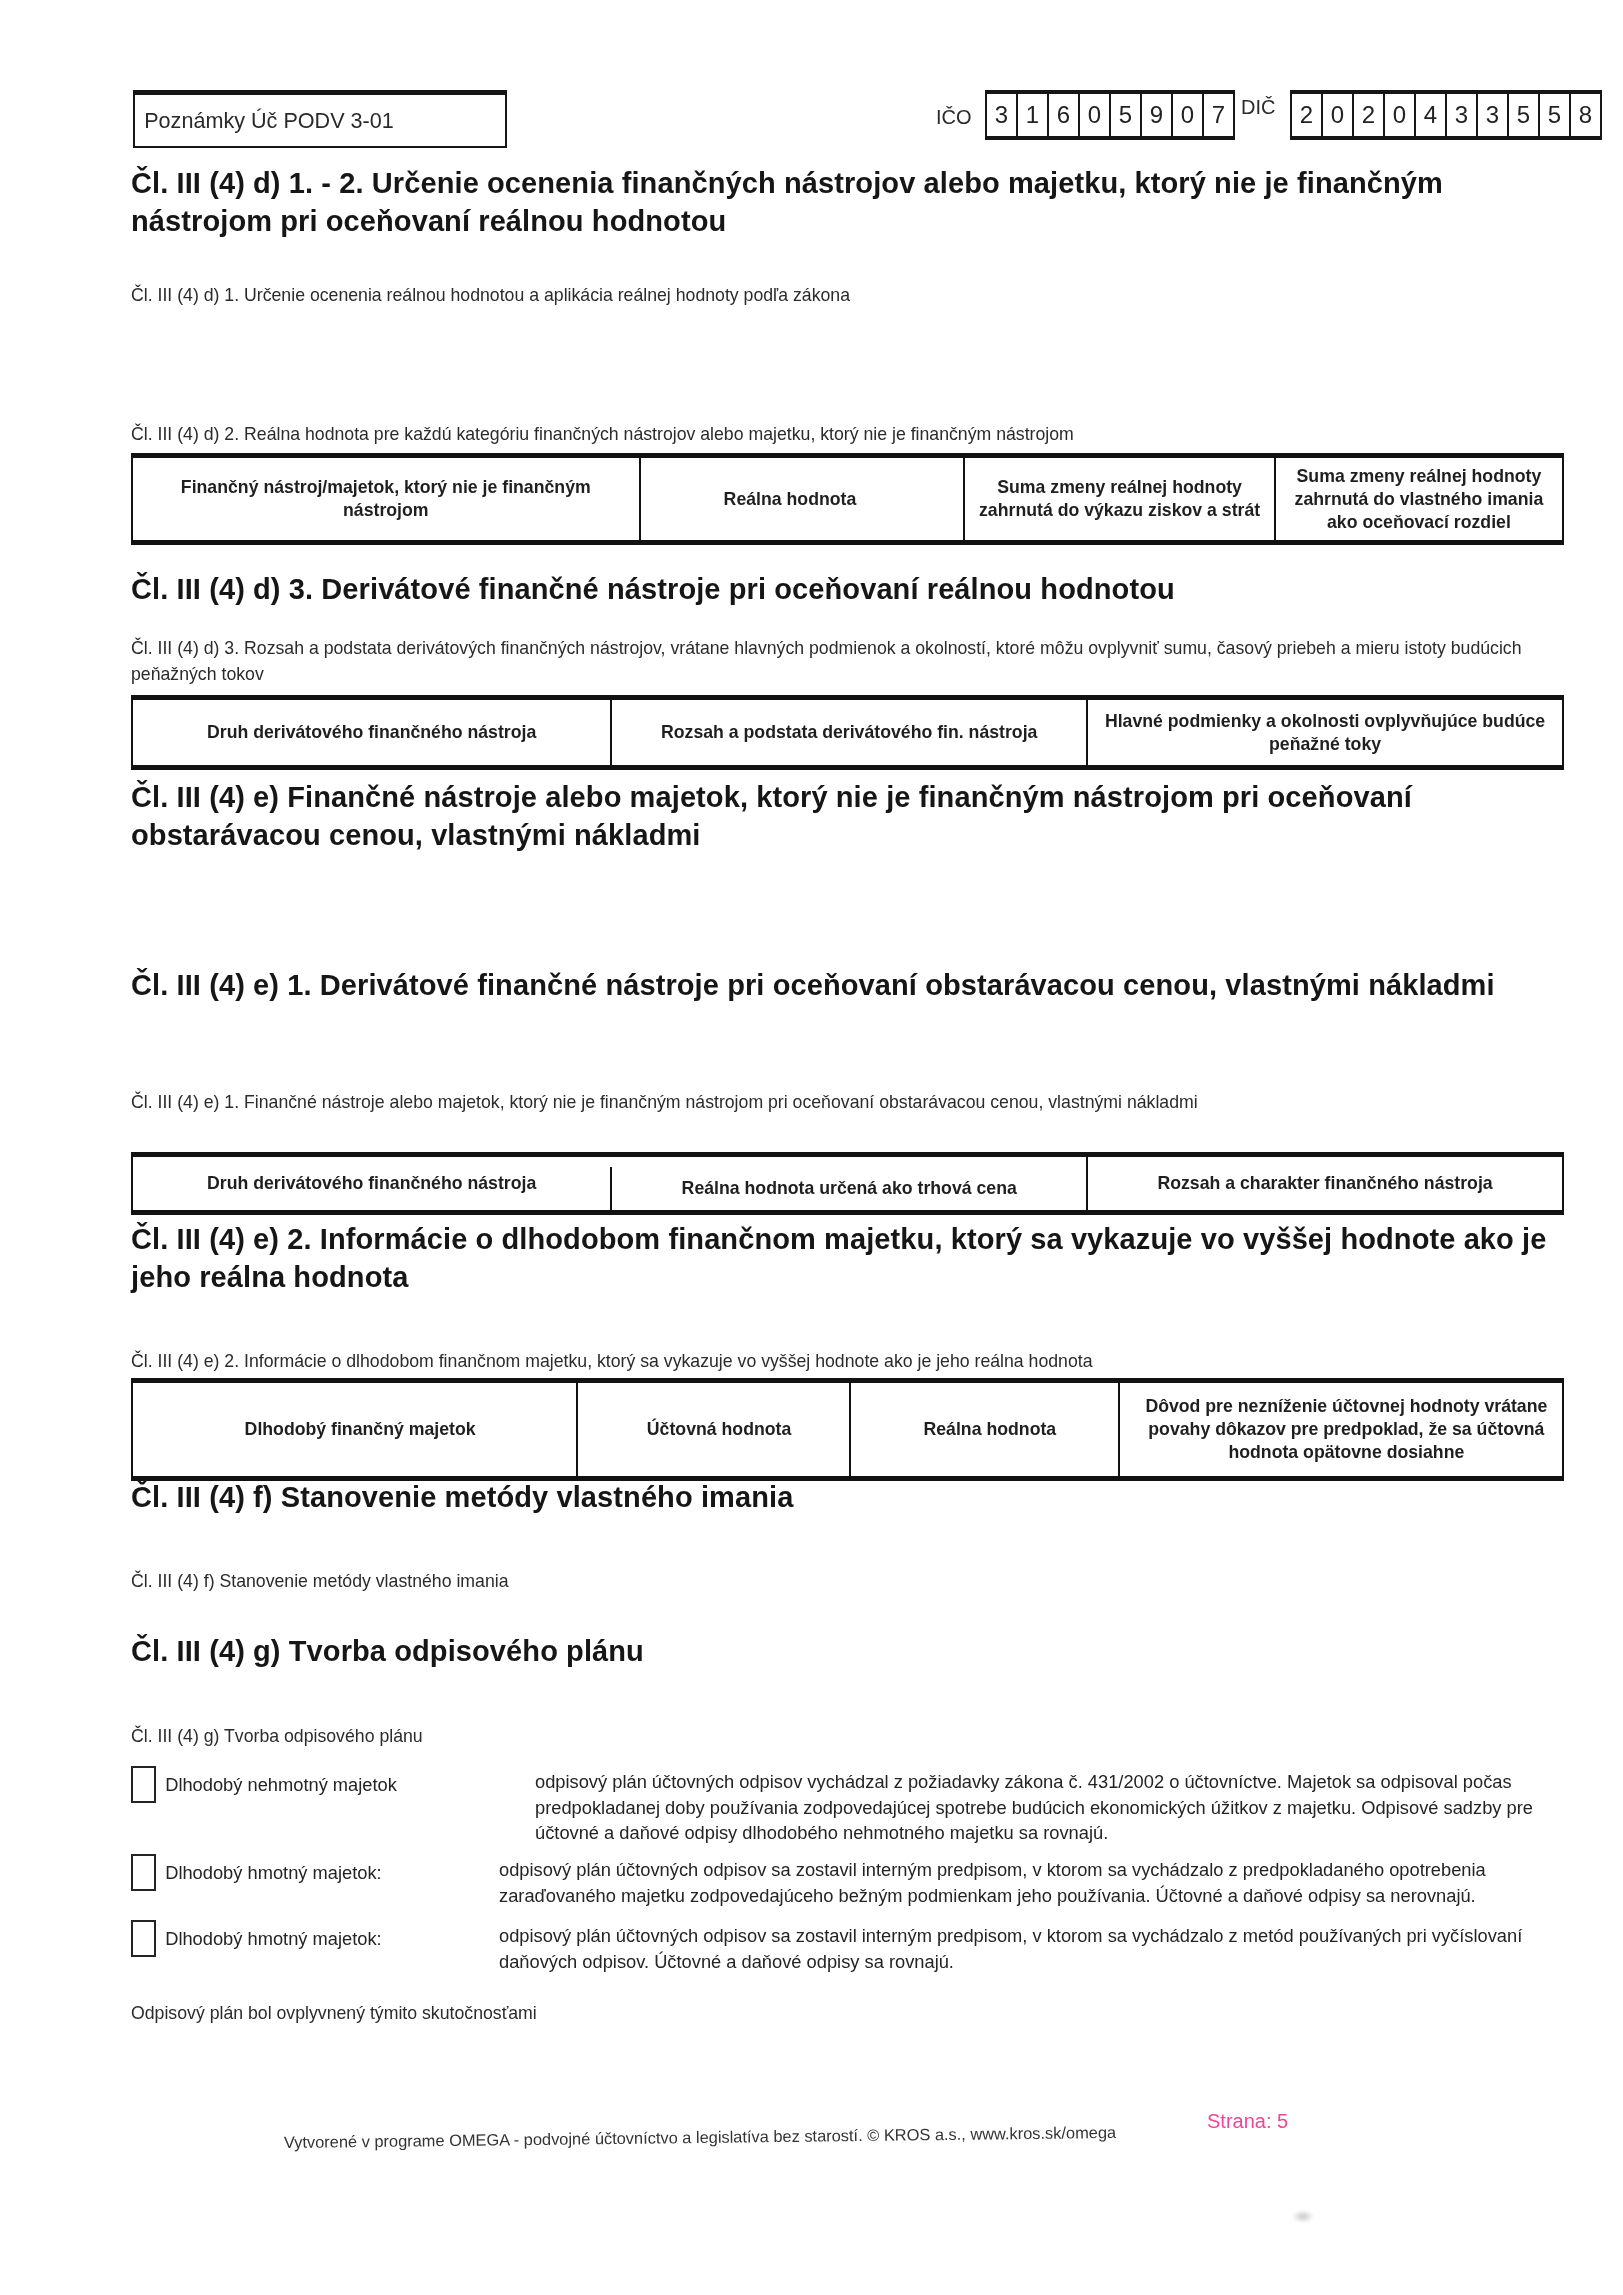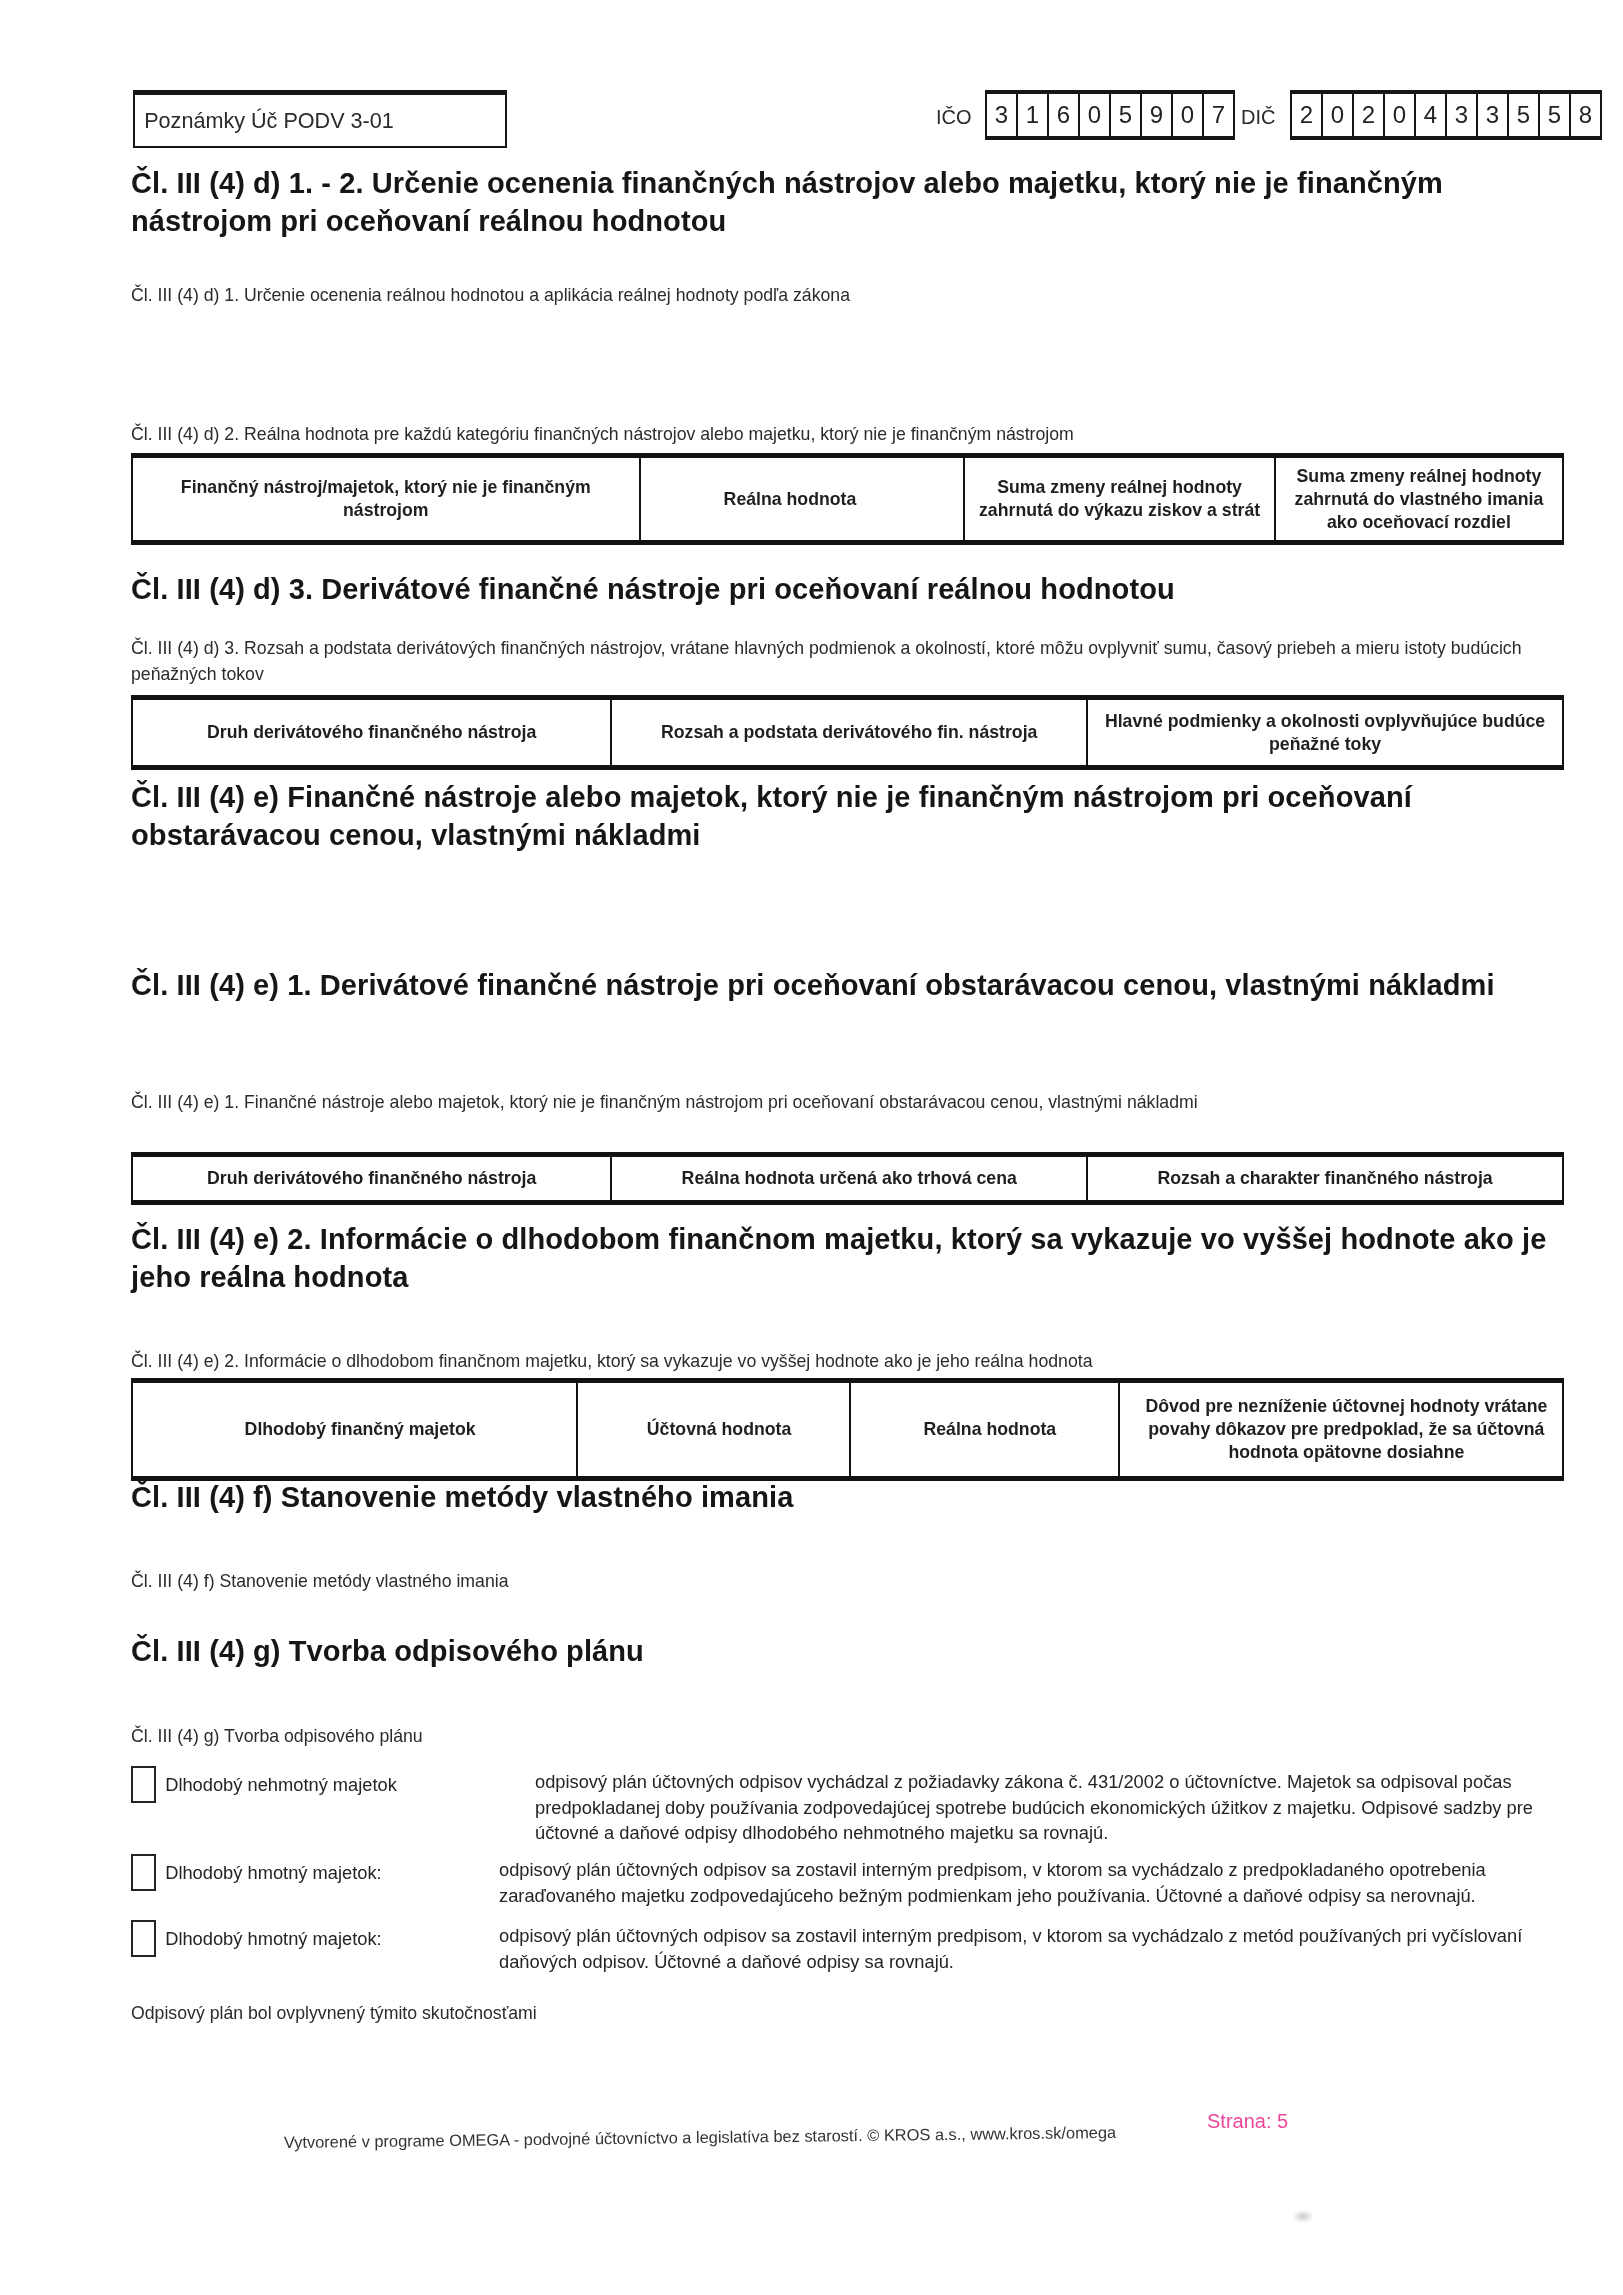--- a/index.html
+++ b/index.html
@@ -114,21 +114,21 @@
     <span class="digit-cell">3</span>
     <span class="digit-cell">1</span>
     <span class="digit-cell">6</span>
     <span class="digit-cell">0</span>
     <span class="digit-cell">5</span>
     <span class="digit-cell">9</span>
     <span class="digit-cell">0</span>
     <span class="digit-cell">7</span>
   </div>
 
-  <span class="abs idrow-label" style="left:1241px;top:106px;">DIČ</span>
+  <span class="abs idrow-label" style="left:1241px;top:96px;">DIČ</span>
   <div class="abs digit-strip" style="left:1290px;top:90px;">
     <span class="digit-cell">2</span>
     <span class="digit-cell">0</span>
     <span class="digit-cell">2</span>
     <span class="digit-cell">0</span>
     <span class="digit-cell">4</span>
     <span class="digit-cell">3</span>
     <span class="digit-cell">3</span>
     <span class="digit-cell">5</span>
     <span class="digit-cell">5</span>
@@ -155,21 +155,21 @@
     <div class="cell" style="width:33.3%;">Hlavné podmienky a okolnosti ovplyvňujúce budúce peňažné toky</div>
   </div>
 
   <div class="abs h-big" style="top:779px;">Čl. III (4) e) Finančné nástroje alebo majetok, ktorý nie je finančným nástrojom pri oceňovaní obstarávacou cenou, vlastnými nákladmi</div>
 
   <div class="abs h-big" style="top:967px;">Čl. III (4) e) 1. Derivátové finančné nástroje pri oceňovaní obstarávacou cenou, vlastnými nákladmi</div>
   <div class="abs note" style="top:1090px;">Čl. III (4) e) 1. Finančné nástroje alebo majetok, ktorý nie je finančným nástrojom pri oceňovaní obstarávacou cenou, vlastnými nákladmi</div>
 
   <div class="abs tbl t3" style="top:1152px;">
     <div class="cell" style="width:33.4%;">Druh derivátového finančného nástroja</div>
-    <div class="cell" style="width:33.3%;">Reálna hodnota určená ako trhová cena</div>
+    <div class="cell" style="width:33.3%;margin-top:10px;">Reálna hodnota určená ako trhová cena</div>
     <div class="cell" style="width:33.3%;">Rozsah a charakter finančného nástroja</div>
   </div>
 
   <div class="abs h-big" style="top:1221px;">Čl. III (4) e) 2. Informácie o dlhodobom finančnom majetku, ktorý sa vykazuje vo vyššej hodnote ako je jeho reálna hodnota</div>
   <div class="abs note" style="top:1349px;">Čl. III (4) e) 2. Informácie o dlhodobom finančnom majetku, ktorý sa vykazuje vo vyššej hodnote ako je jeho reálna hodnota</div>
 
   <div class="abs tbl t4" style="top:1378px;">
     <div class="cell" style="width:31.0%;">Dlhodobý finančný majetok</div>
     <div class="cell" style="width:19.1%;">Účtovná hodnota</div>
     <div class="cell" style="width:18.8%;">Reálna hodnota</div>

